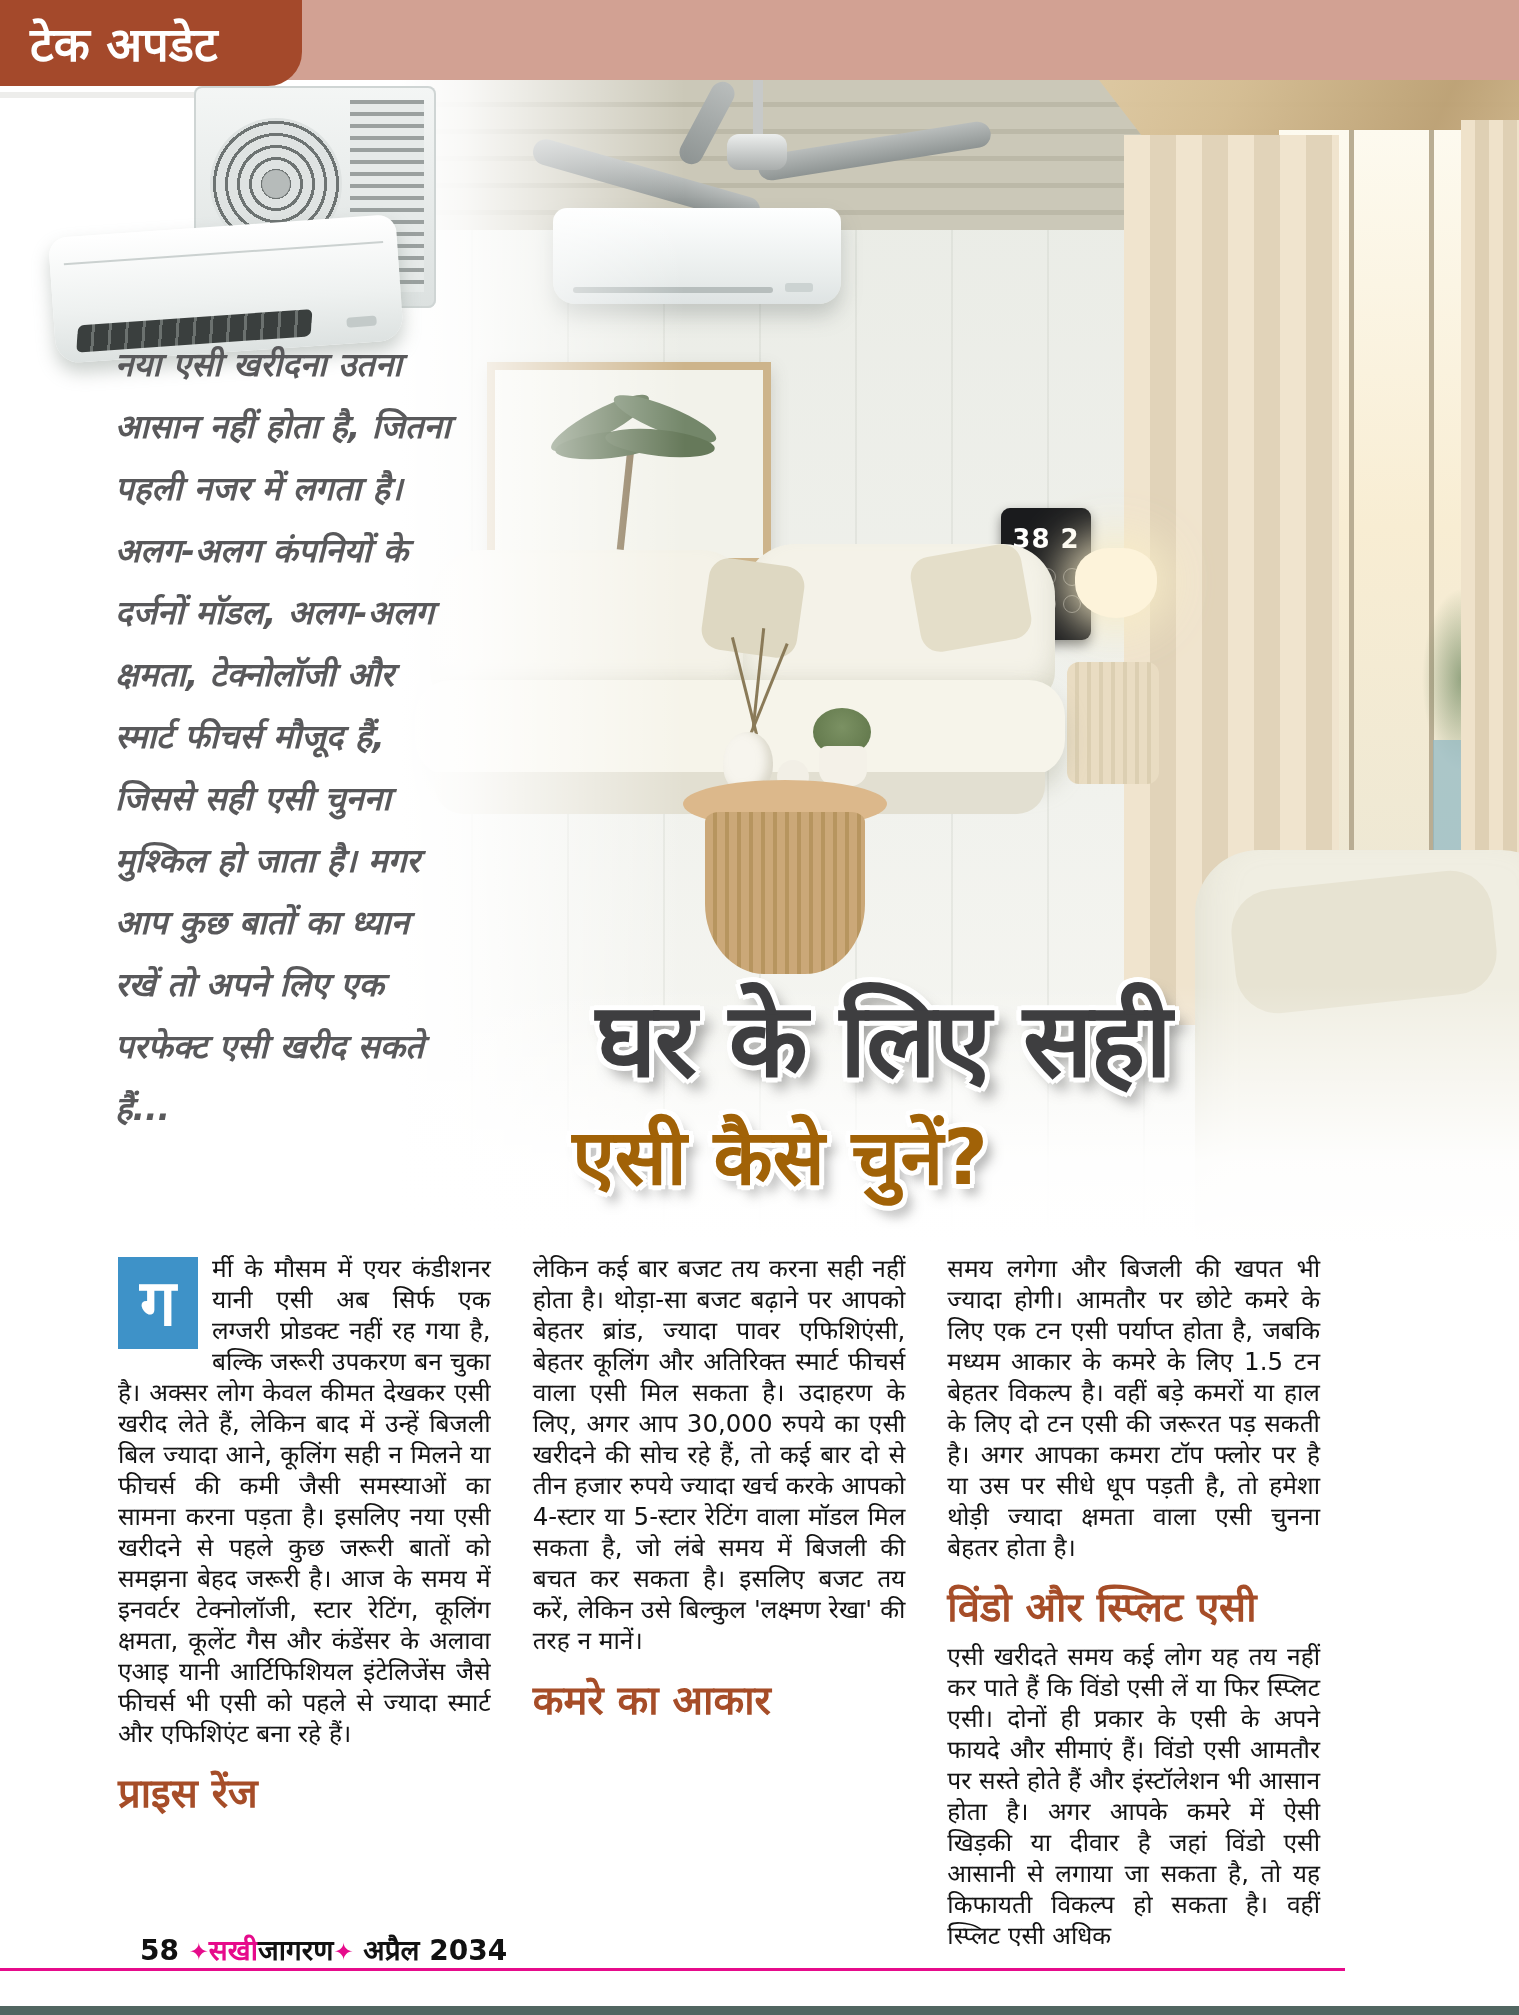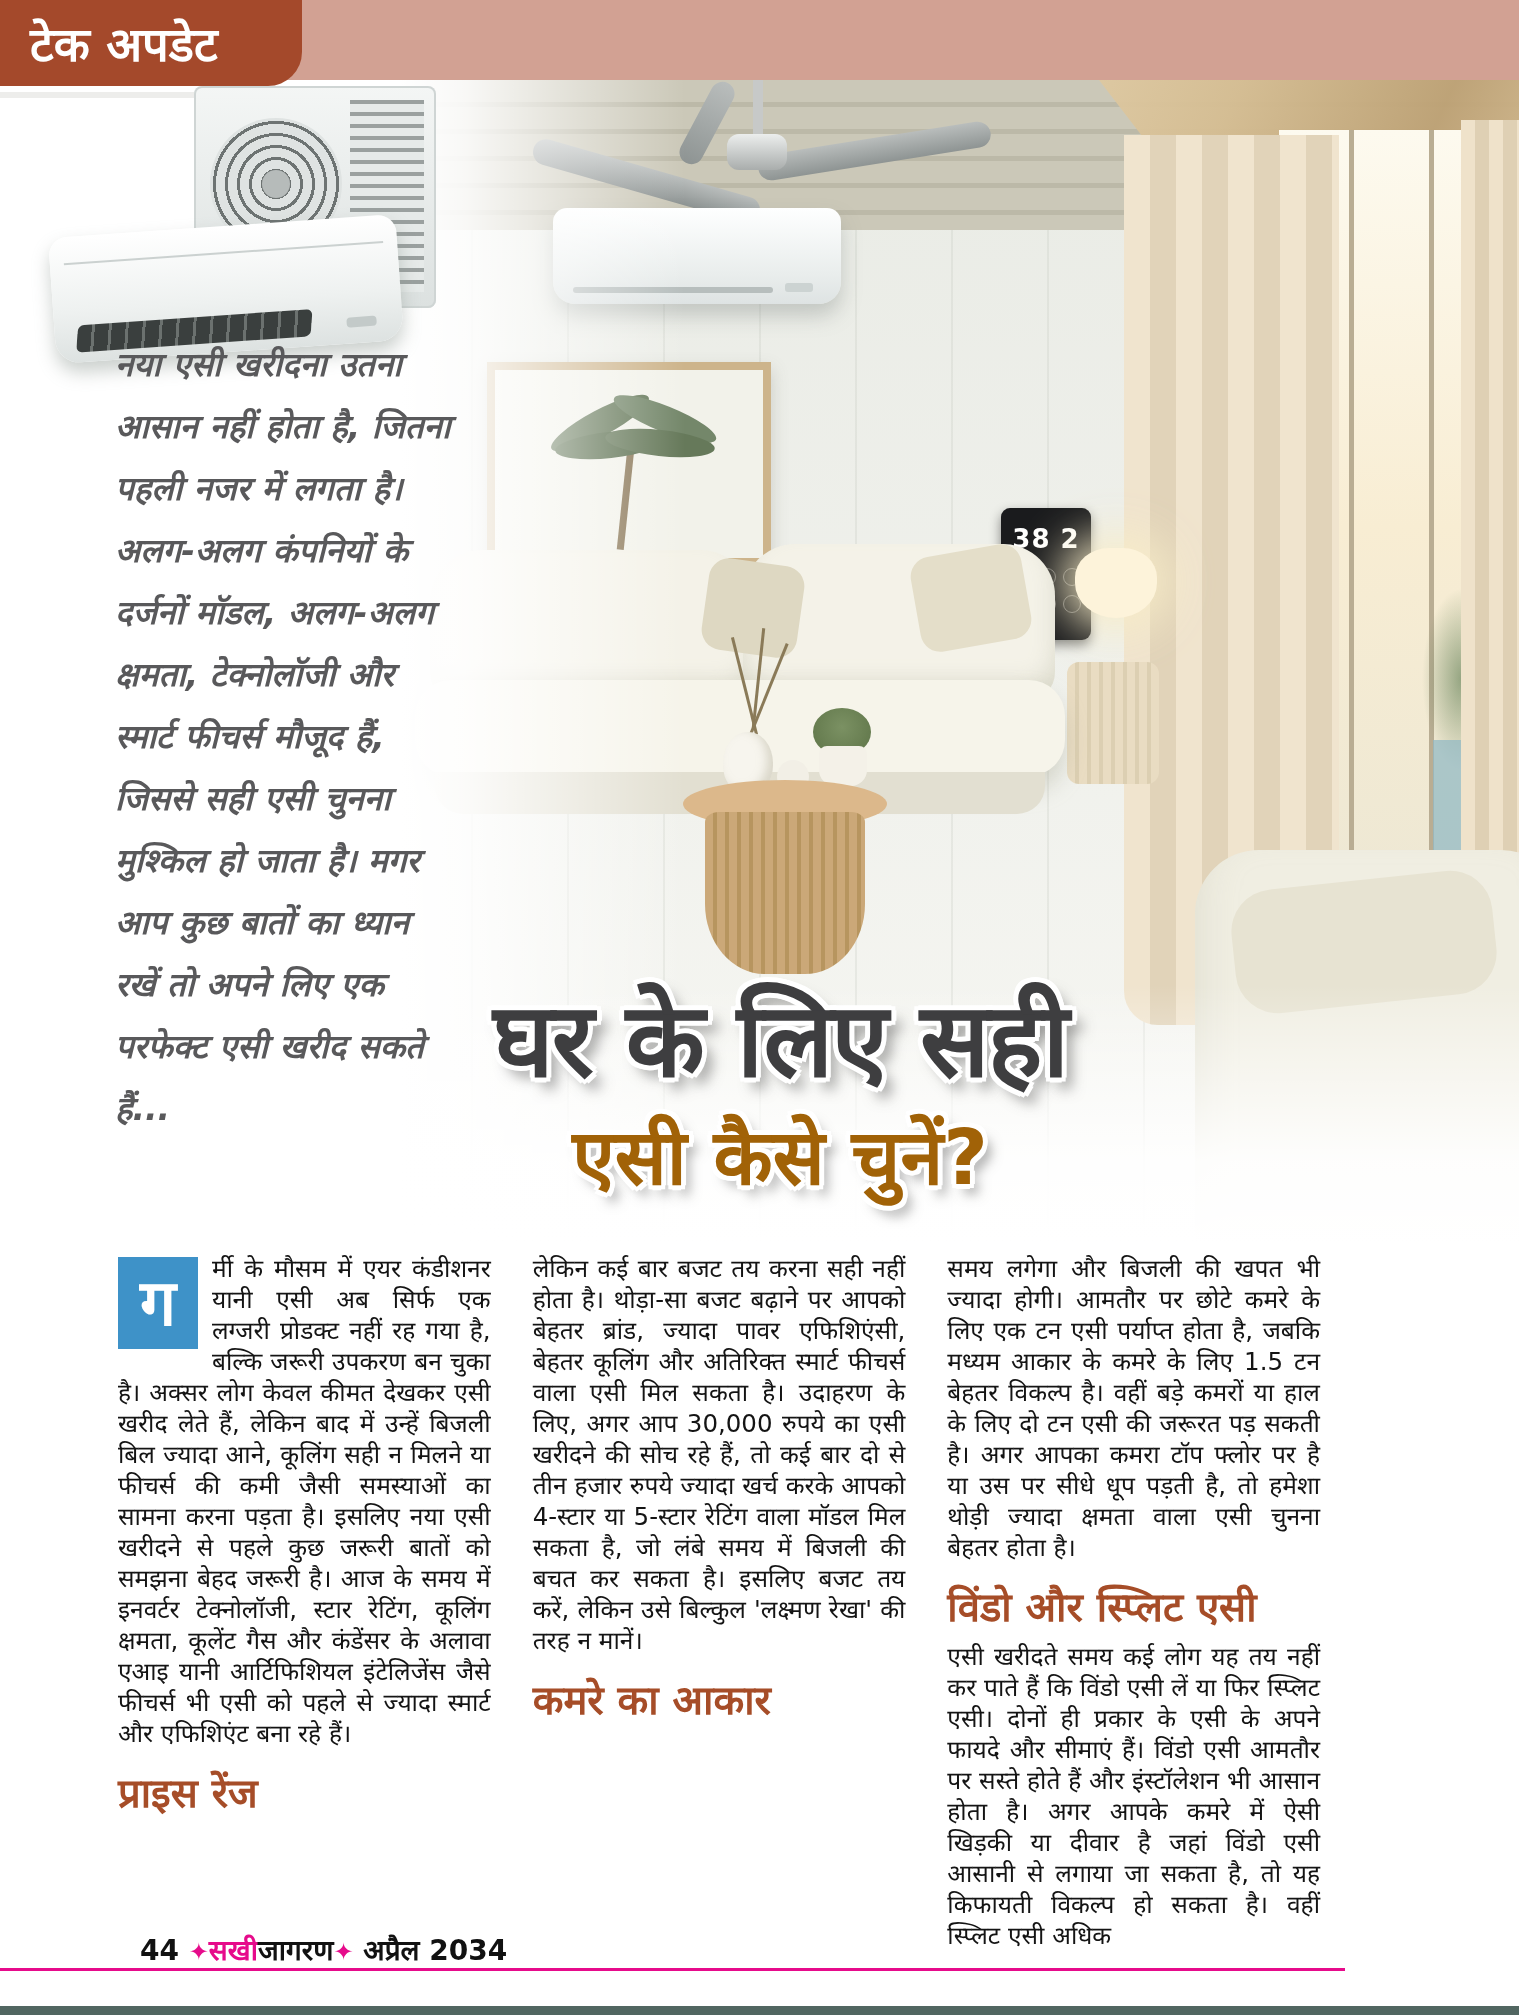--- a/index.html
+++ b/index.html
@@ -112,21 +112,21 @@
      box-shadow:0 10px 18px rgba(140,150,145,.45);}
   .in-line{position:absolute;top:26px;left:14px;right:14px;height:2px;background:#cbd1d0;}
   .in-vent{position:absolute;left:22px;bottom:10px;width:235px;height:27px;border-radius:6px;
      transform:skewX(-8deg);
      background:repeating-linear-gradient(90deg,#3a3f3e 0 14px,#6b716f 14px 17px);}
   .in-led{position:absolute;right:26px;bottom:16px;width:30px;height:10px;background:#c3cac9;border-radius:4px;}
   
   .intro{position:absolute;left:115px;top:334px;width:338px;font-size:33px;font-weight:bold;
      font-style:italic;color:#59595b;line-height:62px;}
   
-  .title1{position:absolute;left:390px;top:966px;width:780px;text-align:center;
+  .title1{position:absolute;left:390px;top:966px;width:780px;text-align:right;
      font-size:103px;font-weight:bold;color:#3e3e40;letter-spacing:-2px;white-space:nowrap;
      text-shadow:-4px -4px 0 #fff,4px -4px 0 #fff,-4px 4px 0 #fff,4px 4px 0 #fff,
        -5px 0 0 #fff,5px 0 0 #fff,0 -5px 0 #fff,0 5px 0 #fff,9px 11px 14px rgba(70,70,70,.55);}
   .title2{position:absolute;left:390px;top:1102px;width:780px;text-align:center;
      font-size:77px;font-weight:bold;color:#a16207;white-space:nowrap;
      text-shadow:-4px -4px 0 #fff,4px -4px 0 #fff,-4px 4px 0 #fff,4px 4px 0 #fff,
        -5px 0 0 #fff,5px 0 0 #fff,0 -5px 0 #fff,0 5px 0 #fff,8px 10px 12px rgba(90,90,90,.5);}
   
   .cols{position:absolute;left:118px;top:1253px;width:1202px;display:grid;
      grid-template-columns:repeat(3,1fr);column-gap:42px;font-size:24.5px;line-height:31px;
@@ -250,20 +250,20 @@
       <div class="sec-head">कमरे का आकार</div>
     </div>
     <div>
       <p>समय लगेगा और बिजली की खपत भी ज्यादा होगी। आमतौर पर छोटे कमरे के लिए एक टन एसी पर्याप्त होता है, जबकि मध्यम आकार के कमरे के लिए 1.5 टन बेहतर विकल्प है। वहीं बड़े कमरों या हाल के लिए दो टन एसी की जरूरत पड़ सकती है। अगर आपका कमरा टॉप फ्लोर पर है या उस पर सीधे धूप पड़ती है, तो हमेशा थोड़ी ज्यादा क्षमता वाला एसी चुनना बेहतर होता है।</p>
       <div class="sec-head">विंडो और स्प्लिट एसी</div>
       <p>एसी खरीदते समय कई लोग यह तय नहीं कर पाते हैं कि विंडो एसी लें या फिर स्प्लिट एसी। दोनों ही प्रकार के एसी के अपने फायदे और सीमाएं हैं। विंडो एसी आमतौर पर सस्ते होते हैं और इंस्टॉलेशन भी आसान होता है। अगर आपके कमरे में ऐसी खिड़की या दीवार है जहां विंडो एसी आसानी से लगाया जा सकता है, तो यह किफायती विकल्प हो सकता है। वहीं स्प्लिट एसी अधिक</p>
     </div>
   </div>
 
   <div class="footer">
-    <span>44</span>
+    <span>58</span>
     <span class="star">✦</span><span class="pink">सखी</span><span>जागरण</span><span class="star">✦</span>
     <span>अप्रैल 2034</span>
   </div>
   <div class="rule"></div>
   <div class="bottom-bar"></div>
 
 </div>
 
 </body></html>

